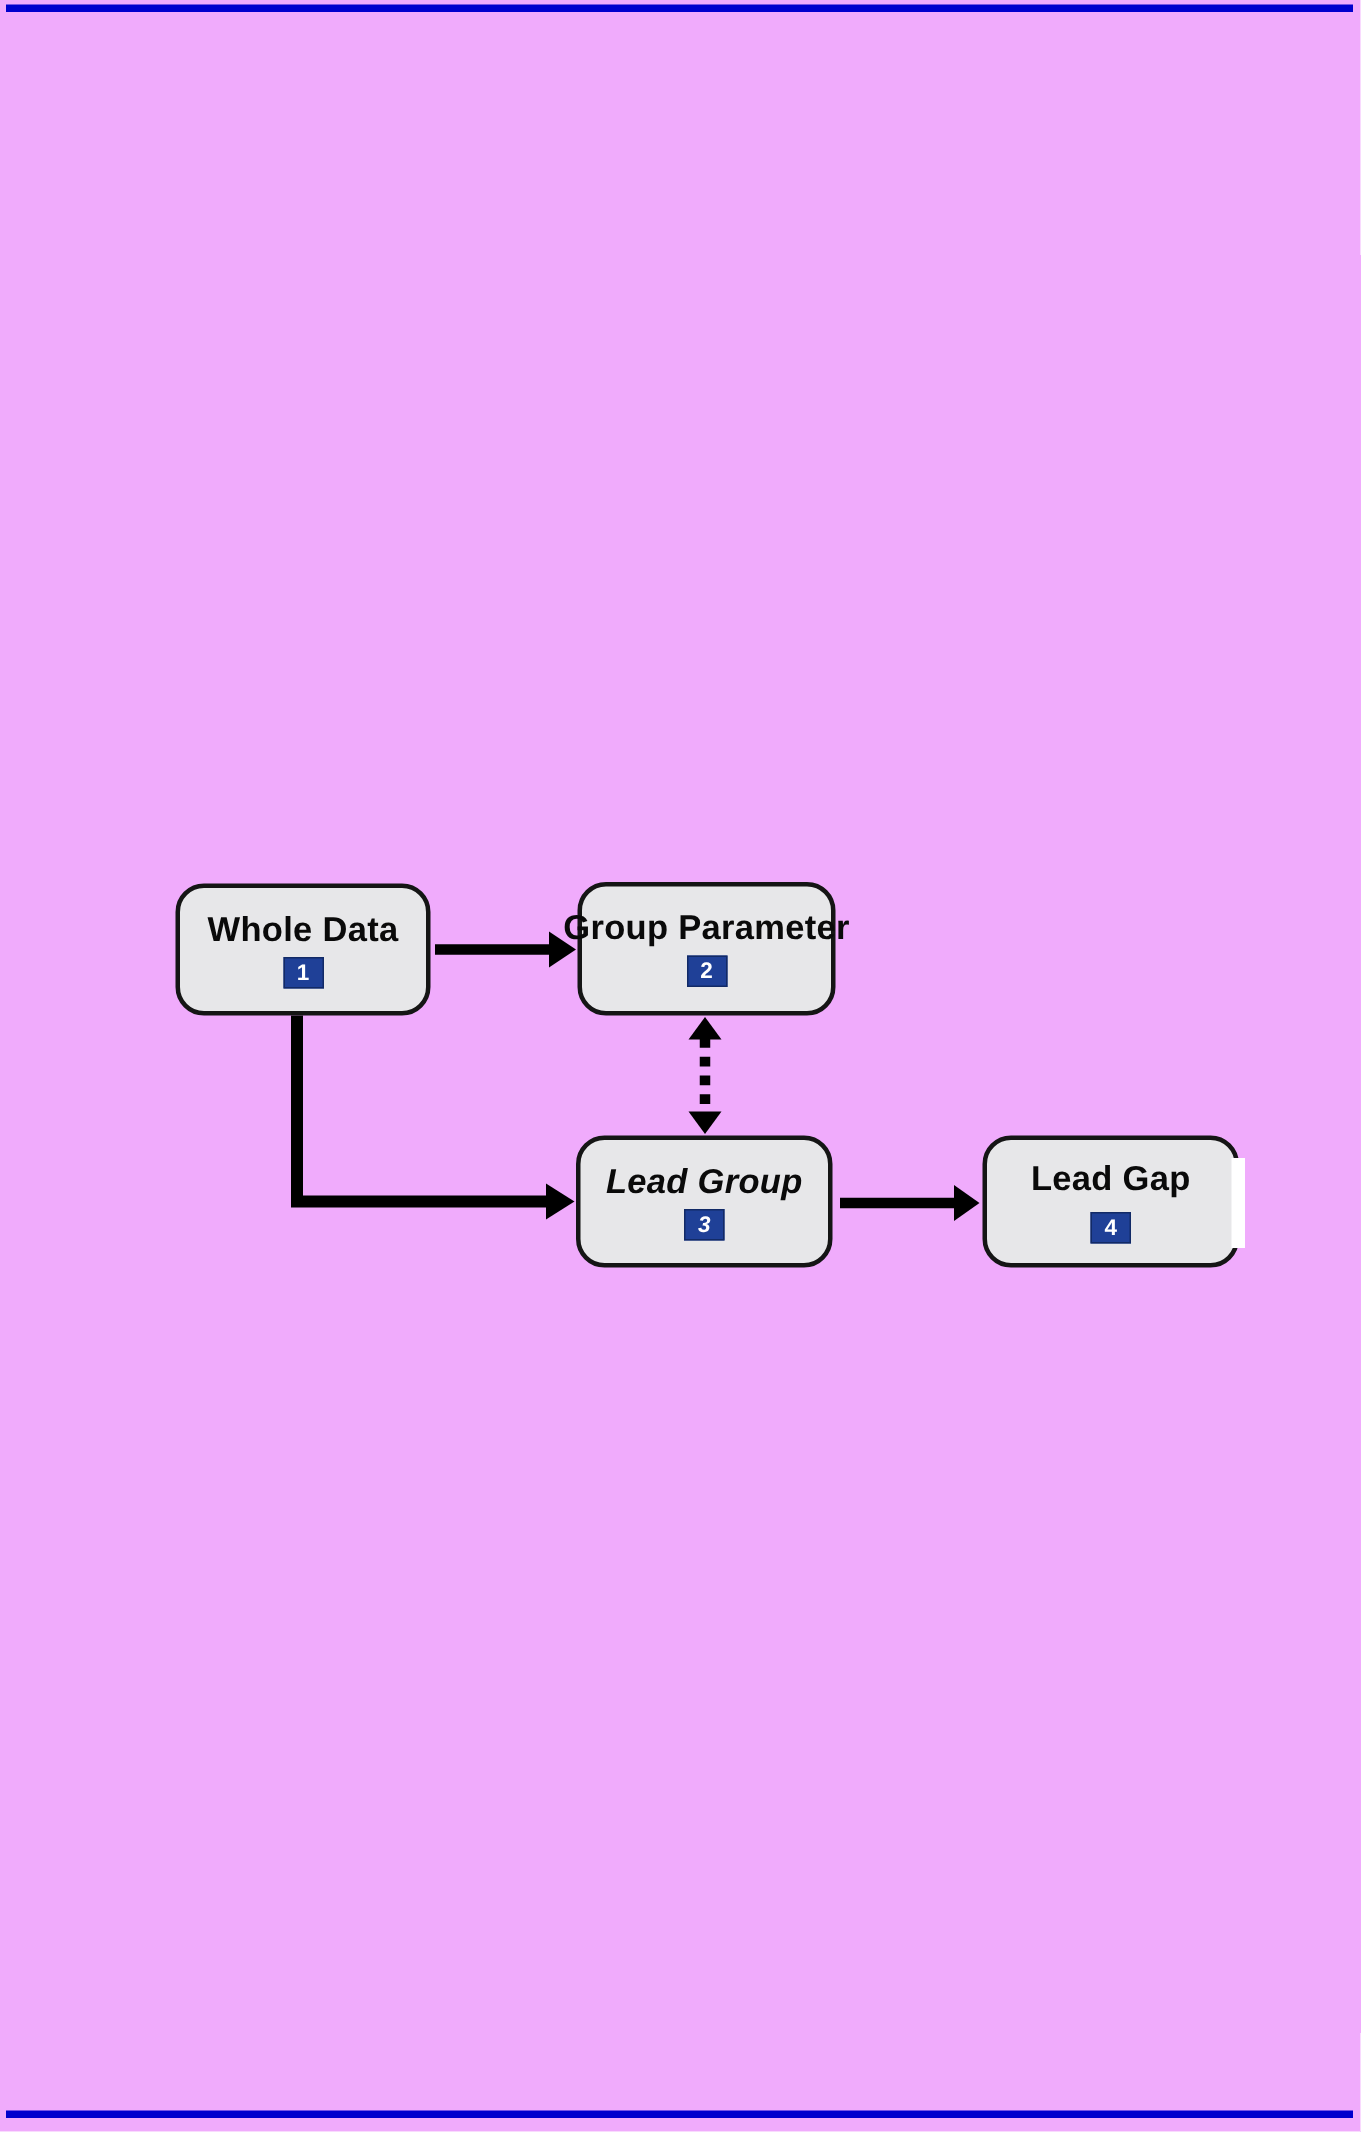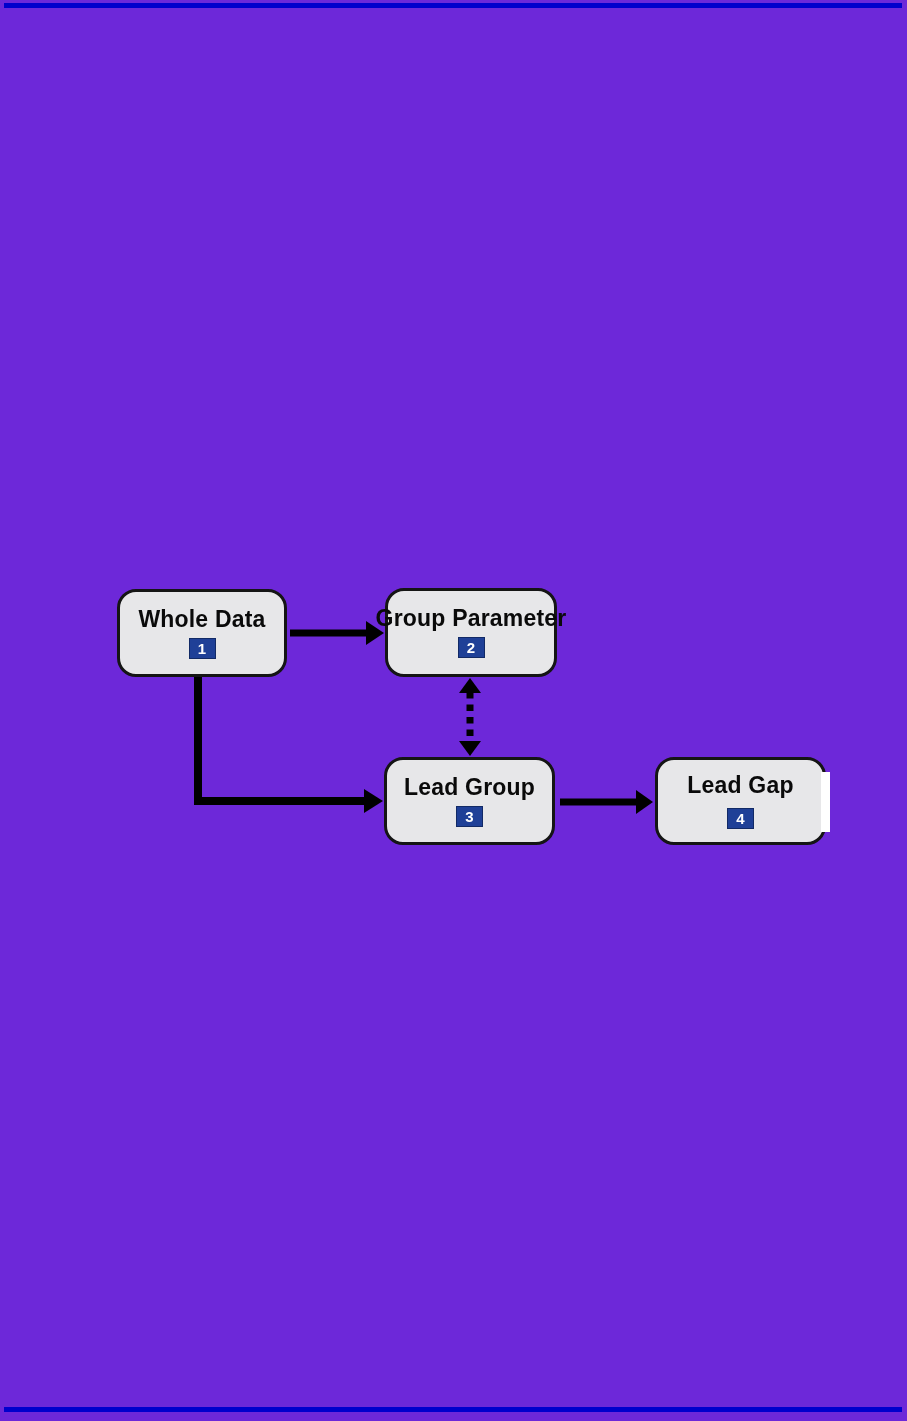--- a/index.html
+++ b/index.html
@@ -5,21 +5,21 @@
   html, body {
     margin: 0;
     padding: 0;
     background: #ffffff;
     font-family: "Liberation Sans", sans-serif;
   }
   .page {
     position: relative;
     width: 907px;
     height: 1421px;
-    background: #6d28d9;
+    background: #f0abfc;
     overflow: hidden;
   }
   .rule {
     position: absolute;
     left: 4px;
     width: 898px;
     height: 5px;
     background: #0000cd;
   }
   .rule.top { top: 3px; }
@@ -52,21 +52,21 @@
     border: 1px solid #122a66;
     box-sizing: border-box;
     color: #ffffff;
     font-size: 15px;
     font-weight: bold;
     line-height: 19px;
     text-align: center;
   }
   #box-whole-data     { left: 117px; top: 589px; width: 170px; height: 88px; }
   #box-lead-parameter { left: 385px; top: 588px; width: 172px; height: 89px; }
-  #box-lead-group     { left: 384px; top: 757px; width: 171px; height: 88px; }
+  #box-lead-group     { left: 384px; top: 757px; width: 171px; height: 88px; font-style: italic; }
   #box-lead-gap       { left: 655px; top: 757px; width: 171px; height: 88px; gap: 11px; }
 
   .connector-layer {
     position: absolute;
     left: 0;
     top: 0;
     width: 907px;
     height: 1421px;
     pointer-events: none;
   }

